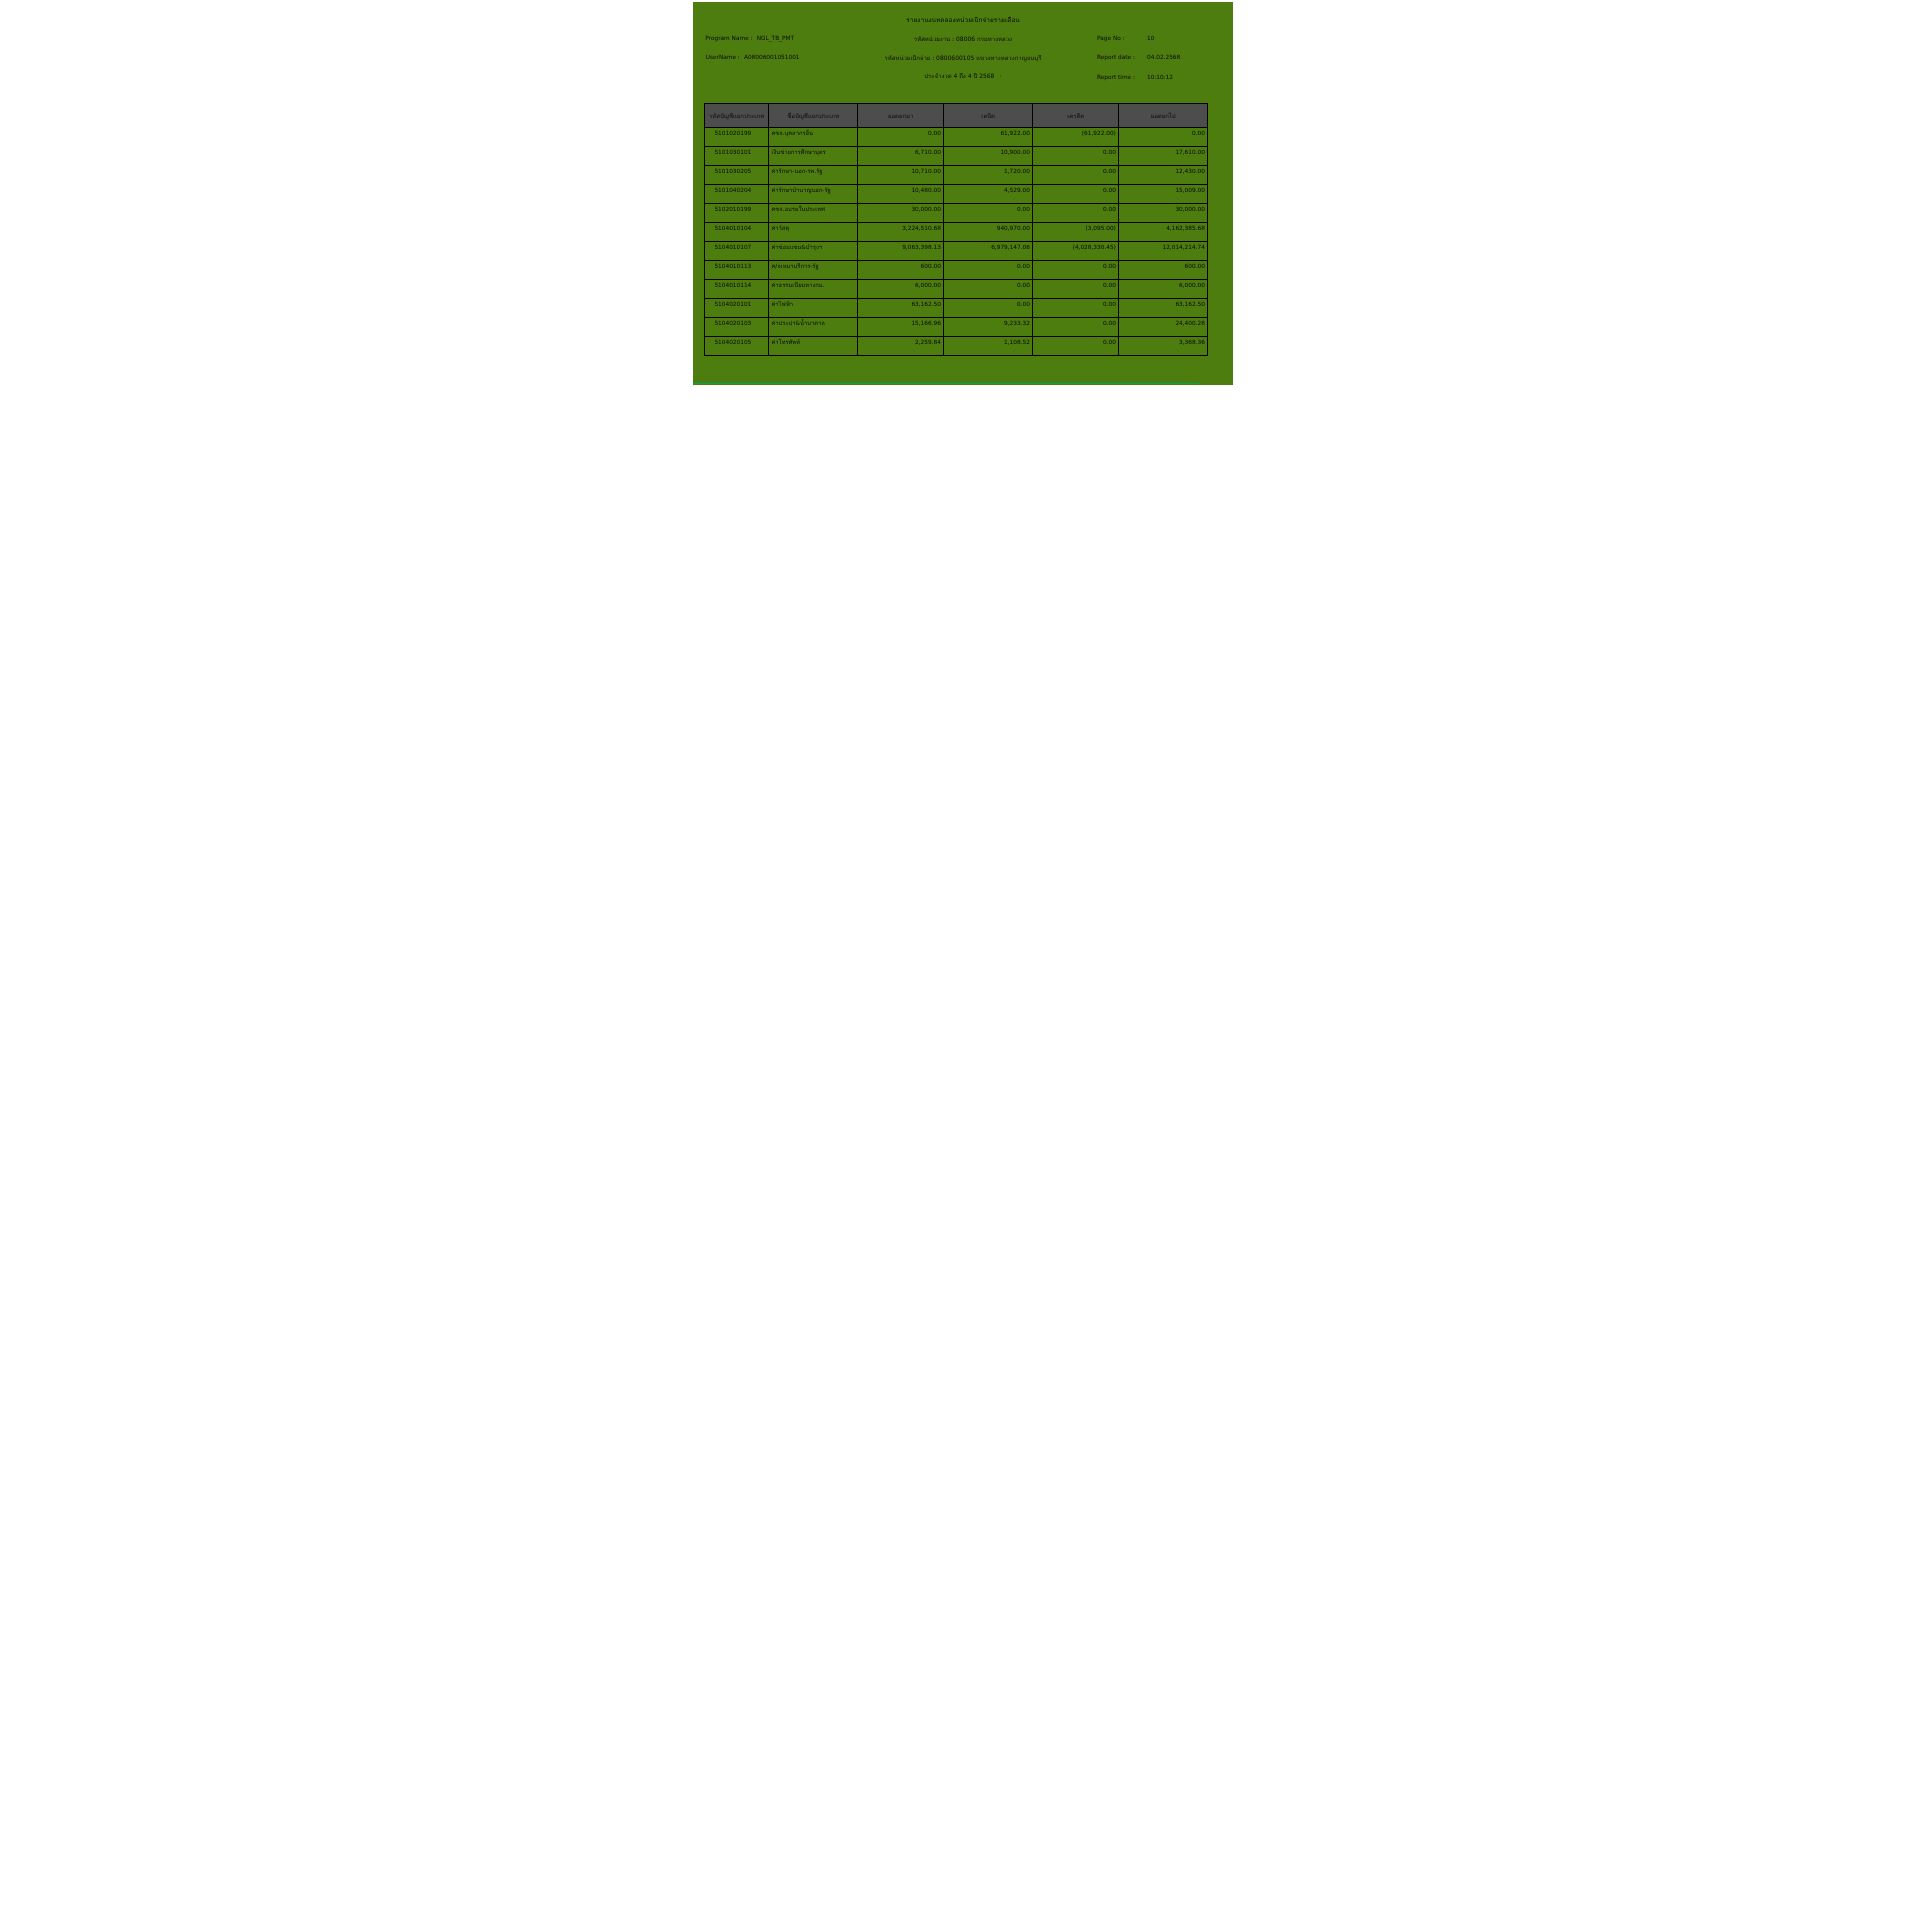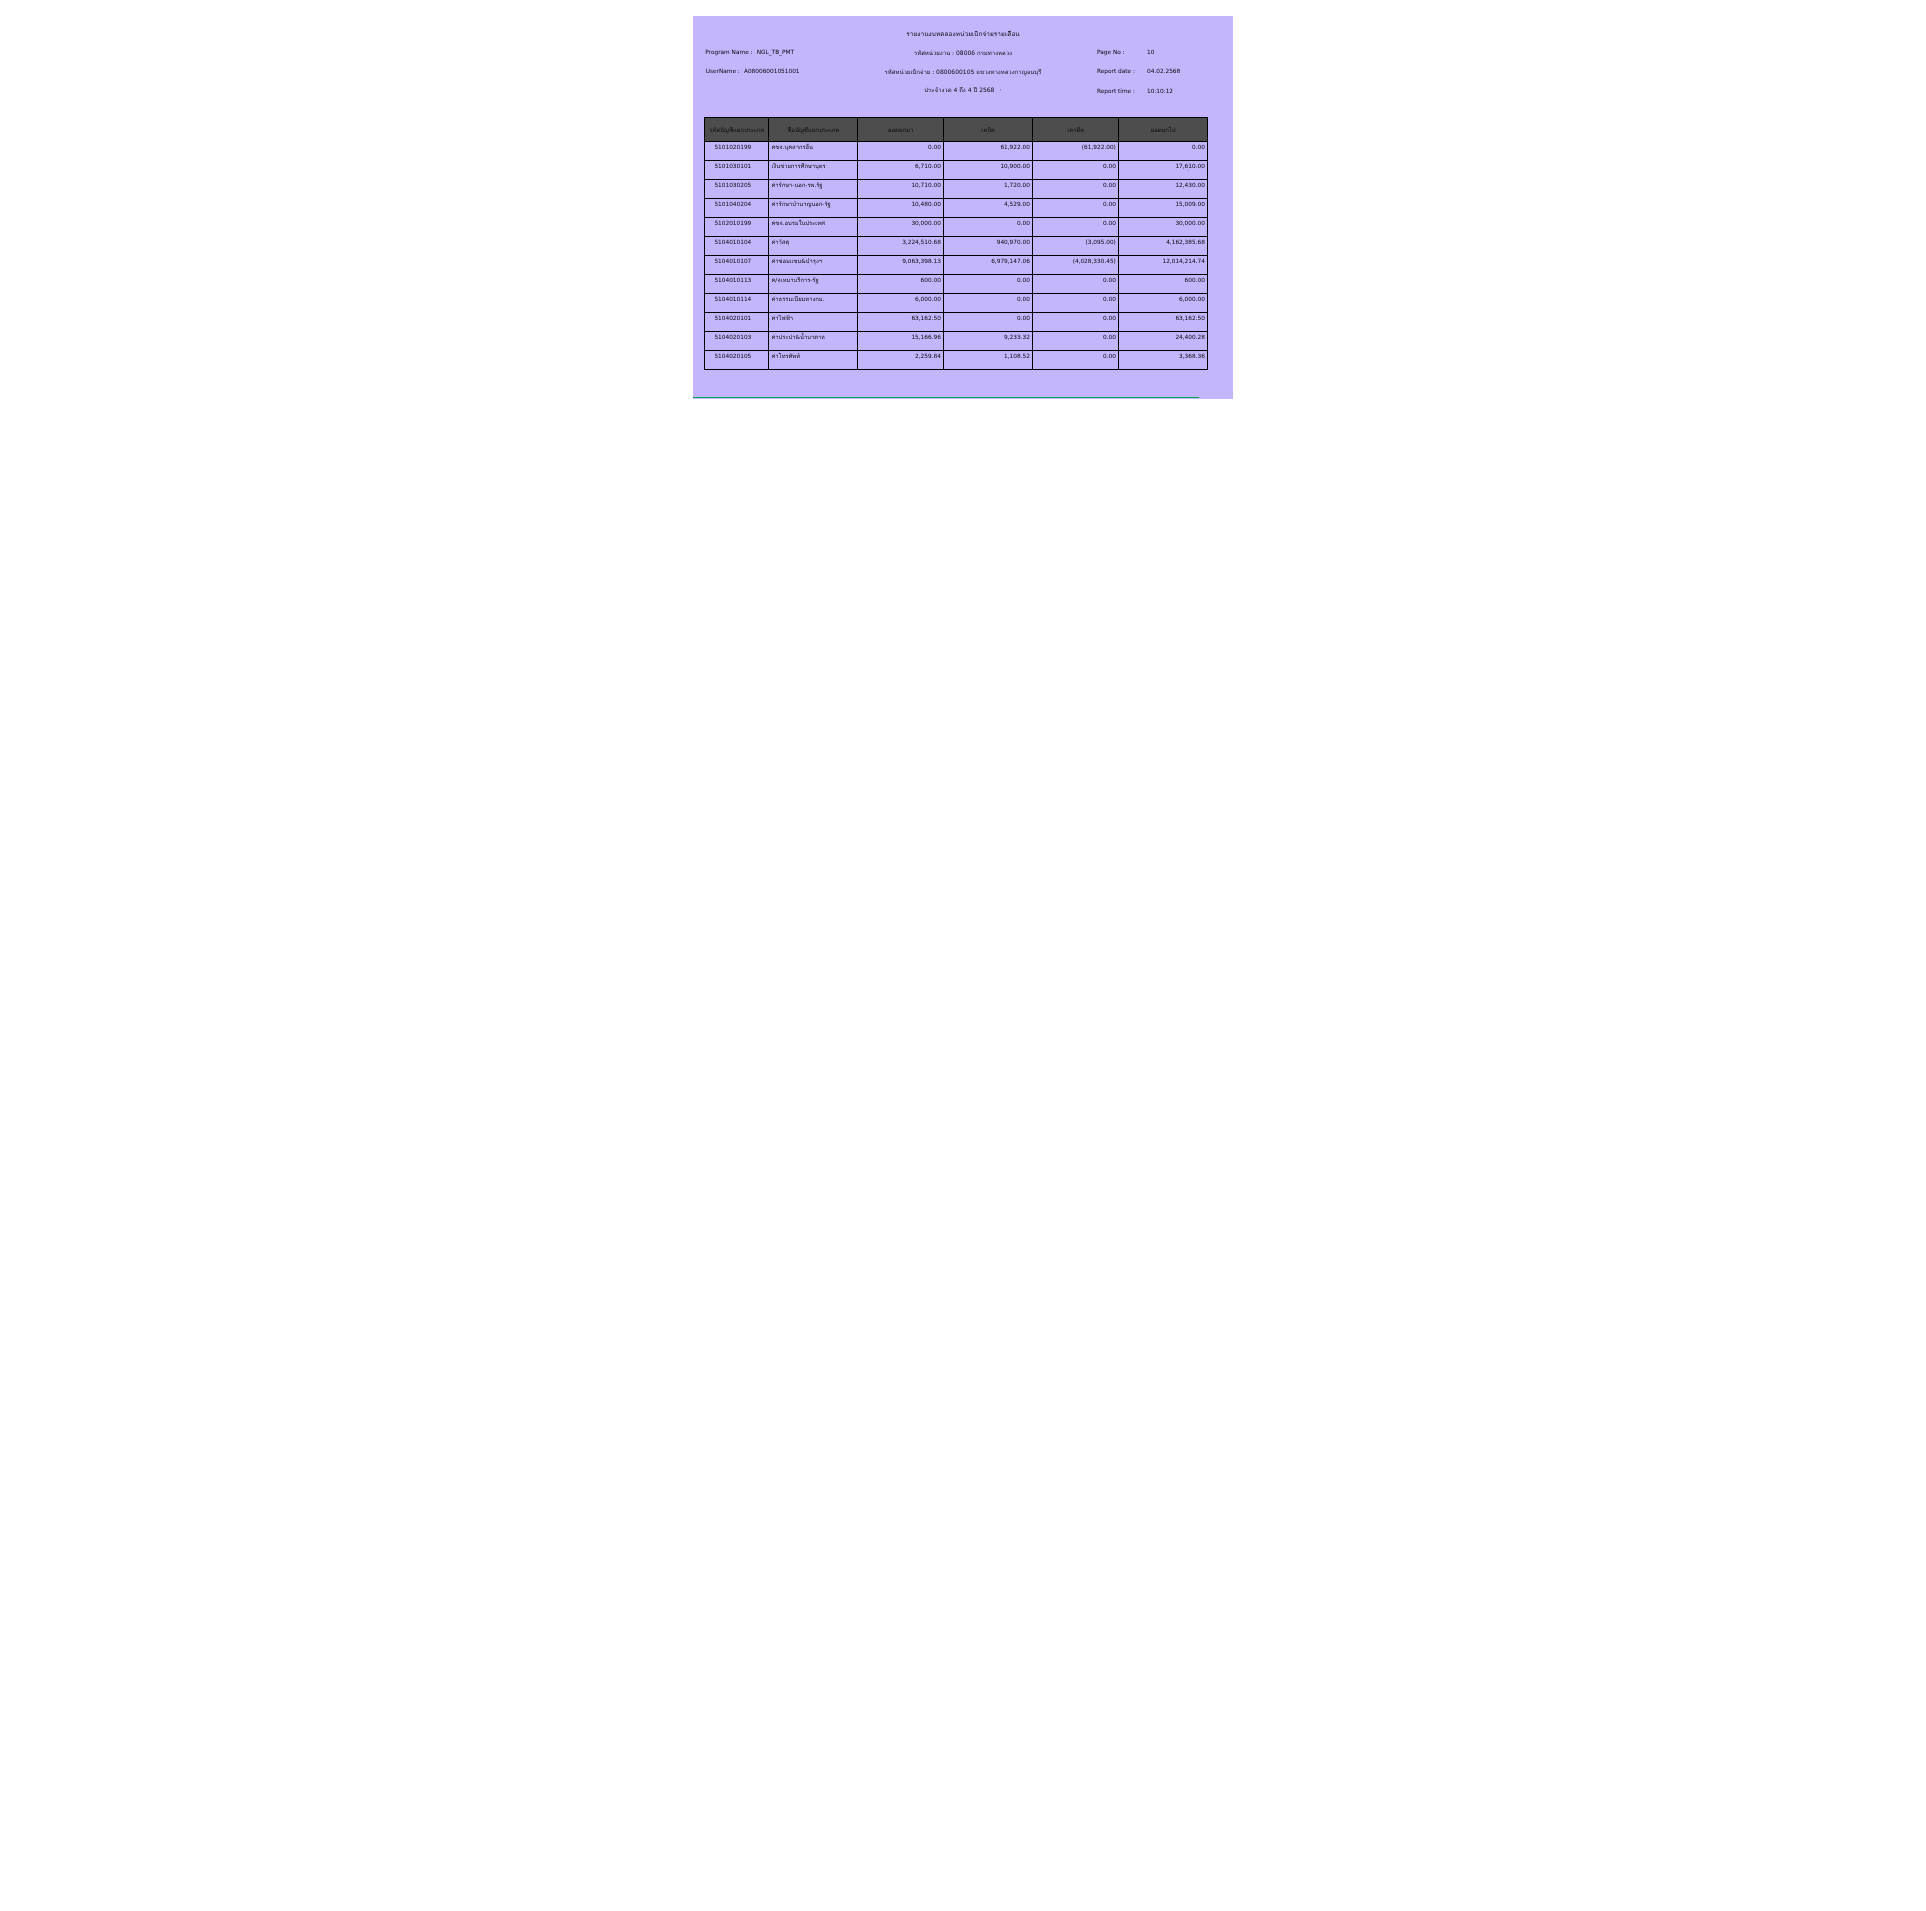--- a/index.html
+++ b/index.html
@@ -1,18 +1,18 @@
 <!DOCTYPE html>
 <html style="font-size:6.2px"><head>
 <meta charset="utf-8">
 <style>
   html,body{margin:0;padding:0;background:#ffffff;}
   body{font-family:"DejaVu Sans","Liberation Sans",sans-serif;color:#0a0a0a;
        -webkit-font-smoothing:none;}
-  .page{position:relative;width:540px;height:383px;background:#c4b5fd;overflow:hidden;margin:16px auto;}
+  .page{position:relative;width:540px;height:383px;background:#4d7c0f;overflow:hidden;margin:2px auto;}
 
   
   .title{position:absolute;top:12.7px;left:0;width:100%;text-align:center;
          font-size:6.4px;letter-spacing:0.1px;}
   .hline{position:absolute;font-size:5.8px;white-space:nowrap;}
   .hl-left1{top:33px;left:12.3px;}
   .hl-left2{top:52px;left:12.7px;}
   .hc{left:0;width:100%;text-align:center;font-size:6px;}
   .hc1{top:32px;}
   .hc2{top:51px;}

